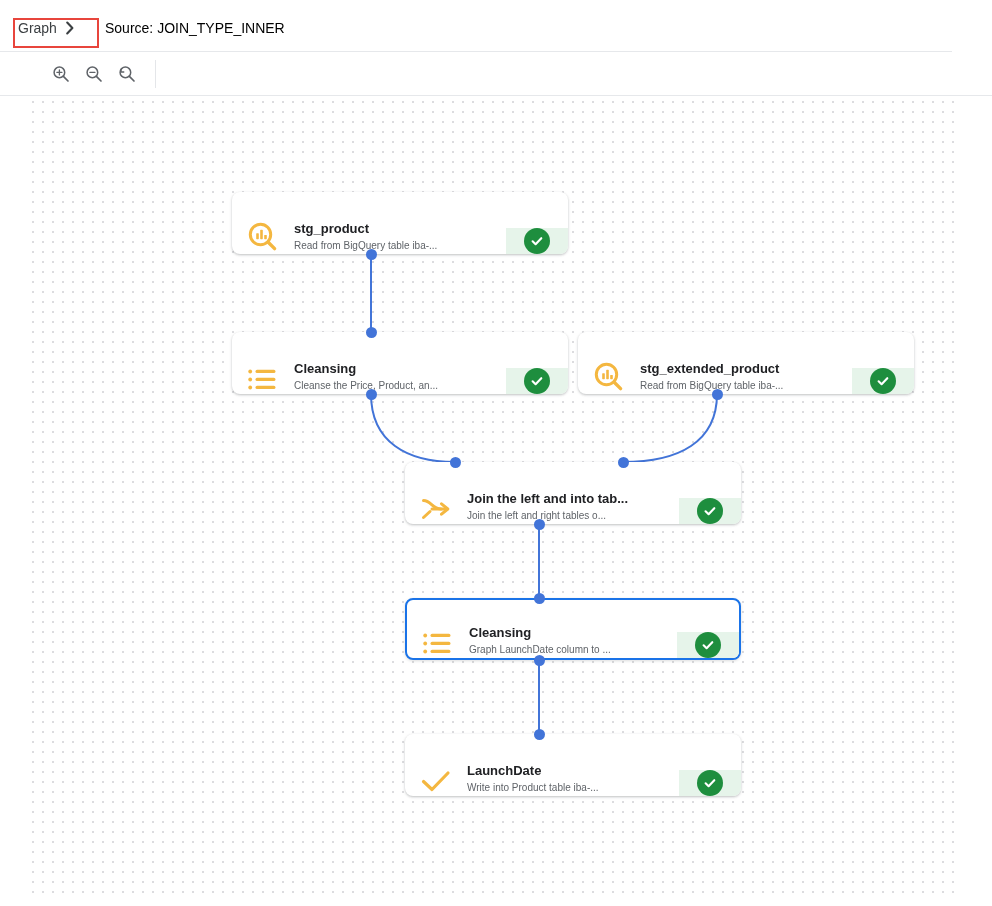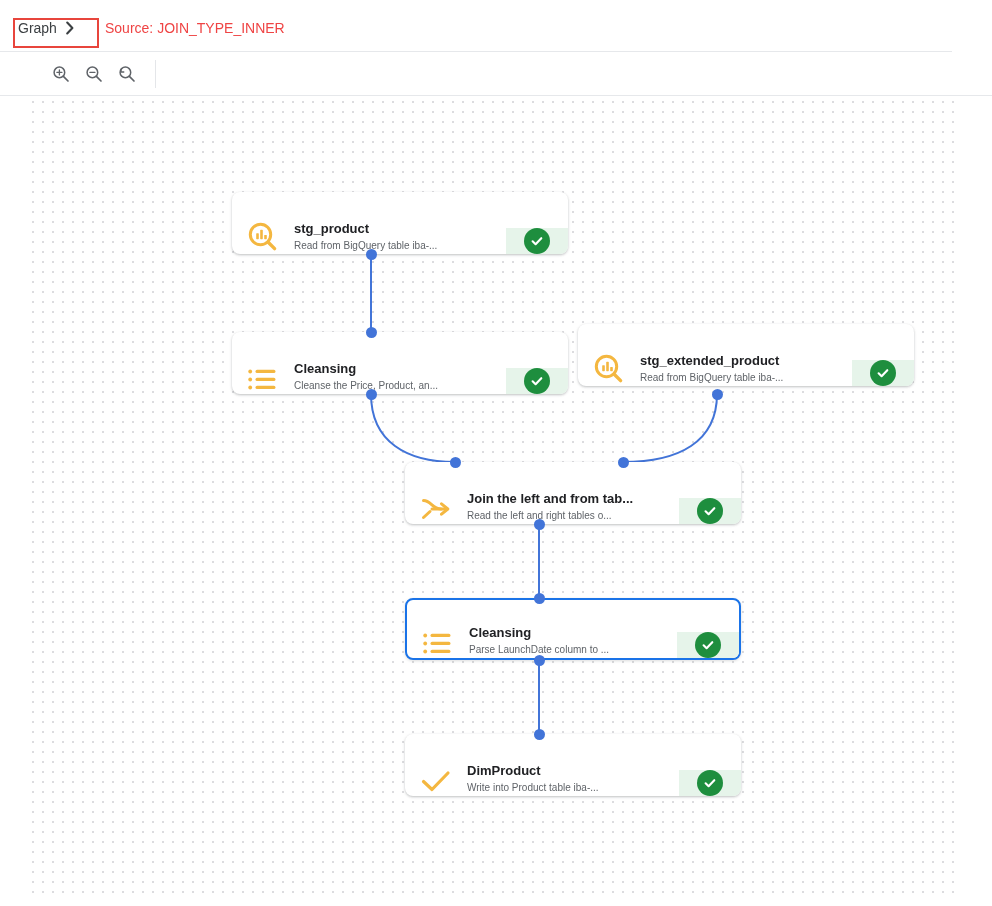--- a/index.html
+++ b/index.html
@@ -44,21 +44,21 @@
     display: inline-block;
     width: 10px;
     height: 14px;
     position: relative;
   }
   .crumb-chevron svg { display: block; }
   .crumb-source {
     position: absolute;
     left: 105px; top: 16px;
     font-size: 14px;
-    color: #ef4444;
+    color: #000000;
     line-height: 24px;
     white-space: nowrap;
   }
   
   .annot-box {
     position: absolute;
     left: 13px; top: 18px;
     width: 86px;
     height: 30px;
     border: 2px solid #e8453c;
@@ -305,21 +305,21 @@
     </div>
     <div class="node-status">
       <div class="status-badge">
         <svg width="16" height="16" viewBox="0 0 16 16">
           <path d="M3.6 8.3 L6.6 11.2 L12.3 5.2" fill="none" stroke="#ffffff" stroke-width="2.1" stroke-linecap="round" stroke-linejoin="round"></path>
         </svg>
       </div>
     </div>
   </div>
 
-  <div class="node" style="left:551px; top:228px; width:336px;">
+  <div class="node" style="left:551px; top:236px; width:336px;">
     <div class="node-icon">
       <svg width="34" height="34" viewBox="0 0 34 34">
         <circle cx="14.5" cy="14.5" r="10.2" fill="none" stroke="#f4b740" stroke-width="3"></circle>
         <rect x="10.2" y="13.2" width="2.6" height="6.0" rx="0.6" fill="#f4b740"></rect>
         <rect x="14.2" y="9.8" width="2.6" height="9.4" rx="0.6" fill="#f4b740"></rect>
         <rect x="18.2" y="15.0" width="2.6" height="4.2" rx="0.6" fill="#f4b740"></rect>
         <line x1="22.2" y1="22.2" x2="28.6" y2="28.6" stroke="#f4b740" stroke-width="3.4" stroke-linecap="round"></line>
       </svg>
     </div>
     <div class="node-text">
@@ -338,22 +338,22 @@
   <div class="node" style="left:378px; top:366px; width:336px;">
     <div class="node-icon">
       <svg width="34" height="30" viewBox="0 0 34 30">
         <path d="M4.5 6.5 C12 6.5 13.5 15 22 15" fill="none" stroke="#f4b740" stroke-width="3" stroke-linecap="round"></path>
         <line x1="4.5" y1="23.5" x2="11" y2="17.5" stroke="#f4b740" stroke-width="3" stroke-linecap="round"></line>
         <line x1="13" y1="15" x2="28" y2="15" stroke="#f4b740" stroke-width="3" stroke-linecap="round"></line>
         <path d="M22.5 9.8 L28.8 15 L22.5 20.2" fill="none" stroke="#f4b740" stroke-width="3" stroke-linecap="round" stroke-linejoin="round"></path>
       </svg>
     </div>
     <div class="node-text">
-      <div class="node-title">Join the left and from tab...</div>
-      <div class="node-sub">Read the left and right tables o...</div>
+      <div class="node-title">Join the left and into tab...</div>
+      <div class="node-sub">Join the left and right tables o...</div>
     </div>
     <div class="node-status">
       <div class="status-badge">
         <svg width="16" height="16" viewBox="0 0 16 16">
           <path d="M3.6 8.3 L6.6 11.2 L12.3 5.2" fill="none" stroke="#ffffff" stroke-width="2.1" stroke-linecap="round" stroke-linejoin="round"></path>
         </svg>
       </div>
     </div>
   </div>
 
@@ -363,39 +363,39 @@
         <circle cx="3.2" cy="5.5" r="1.9" fill="#f4b740"></circle>
         <circle cx="3.2" cy="13.5" r="1.9" fill="#f4b740"></circle>
         <circle cx="3.2" cy="21.5" r="1.9" fill="#f4b740"></circle>
         <rect x="8.5" y="3.8" width="20" height="3.2" rx="1.6" fill="#f4b740"></rect>
         <rect x="8.5" y="11.8" width="20" height="3.2" rx="1.6" fill="#f4b740"></rect>
         <rect x="8.5" y="19.8" width="20" height="3.2" rx="1.6" fill="#f4b740"></rect>
       </svg>
     </div>
     <div class="node-text">
       <div class="node-title">Cleansing</div>
-      <div class="node-sub">Parse LaunchDate column to ...</div>
+      <div class="node-sub">Graph LaunchDate column to ...</div>
     </div>
     <div class="node-status">
       <div class="status-badge">
         <svg width="16" height="16" viewBox="0 0 16 16">
           <path d="M3.6 8.3 L6.6 11.2 L12.3 5.2" fill="none" stroke="#ffffff" stroke-width="2.1" stroke-linecap="round" stroke-linejoin="round"></path>
         </svg>
       </div>
     </div>
   </div>
 
   <div class="node" style="left:378px; top:638px; width:336px;">
     <div class="node-icon">
       <svg width="34" height="30" viewBox="0 0 34 30">
         <path d="M4.5 15.5 L13 23.5 L29 7" fill="none" stroke="#f4b740" stroke-width="3.2" stroke-linecap="round" stroke-linejoin="round"></path>
       </svg>
     </div>
     <div class="node-text">
-      <div class="node-title">DimProduct</div>
+      <div class="node-title">LaunchDate</div>
       <div class="node-sub">Write into Product table iba-...</div>
     </div>
     <div class="node-status">
       <div class="status-badge">
         <svg width="16" height="16" viewBox="0 0 16 16">
           <path d="M3.6 8.3 L6.6 11.2 L12.3 5.2" fill="none" stroke="#ffffff" stroke-width="2.1" stroke-linecap="round" stroke-linejoin="round"></path>
         </svg>
       </div>
     </div>
   </div>

